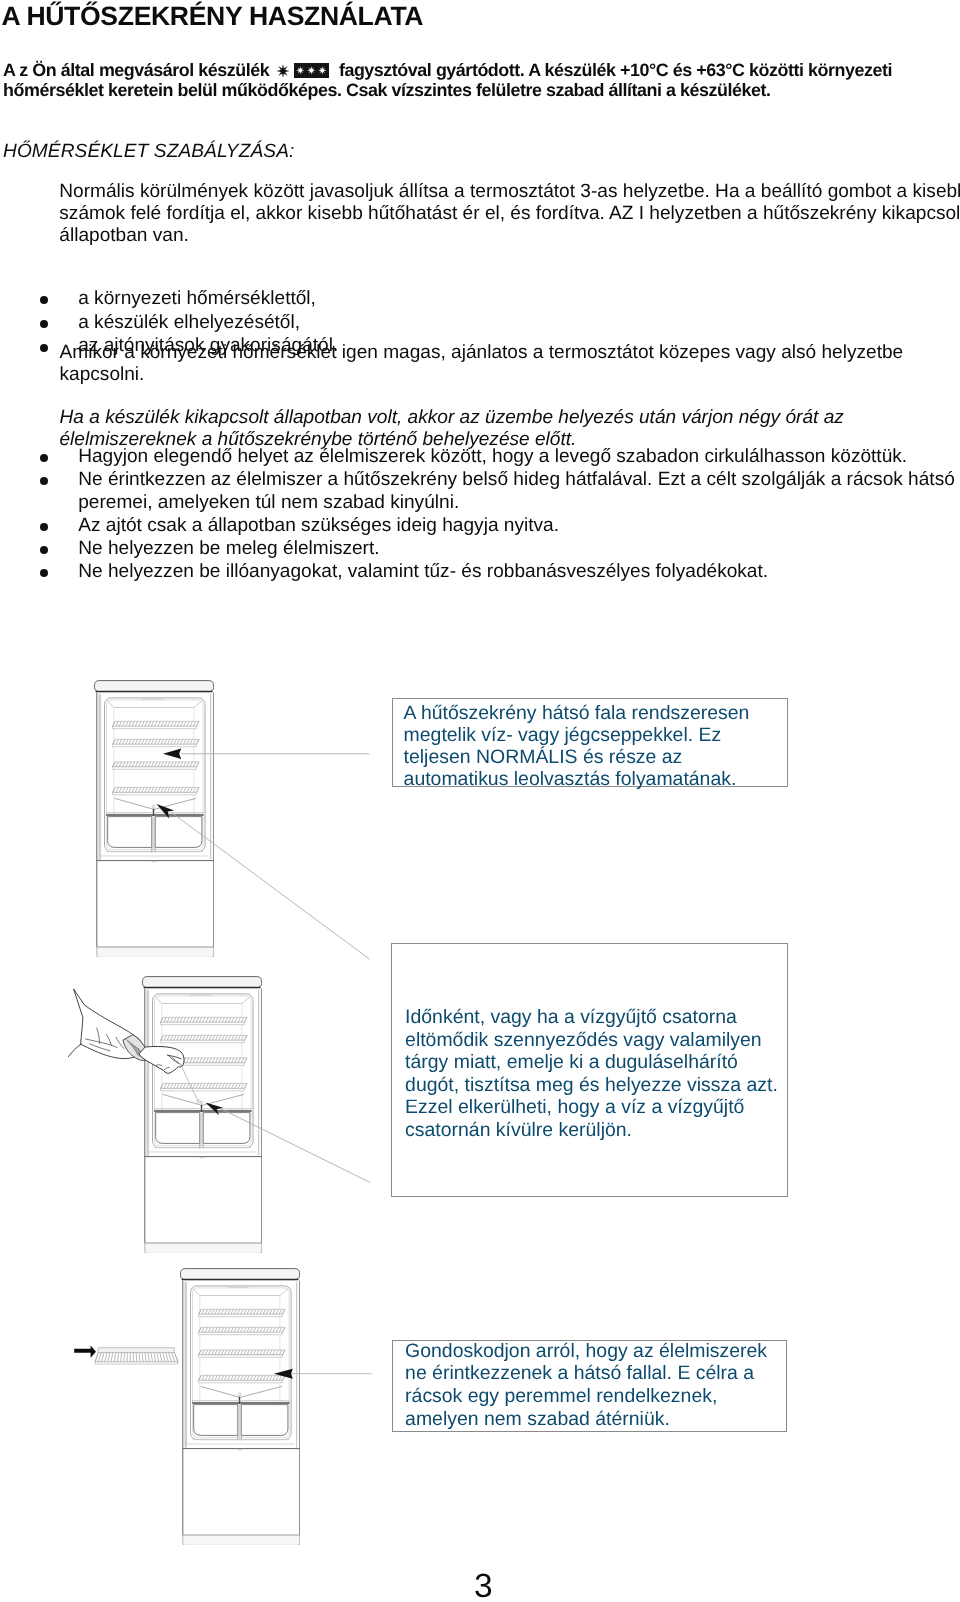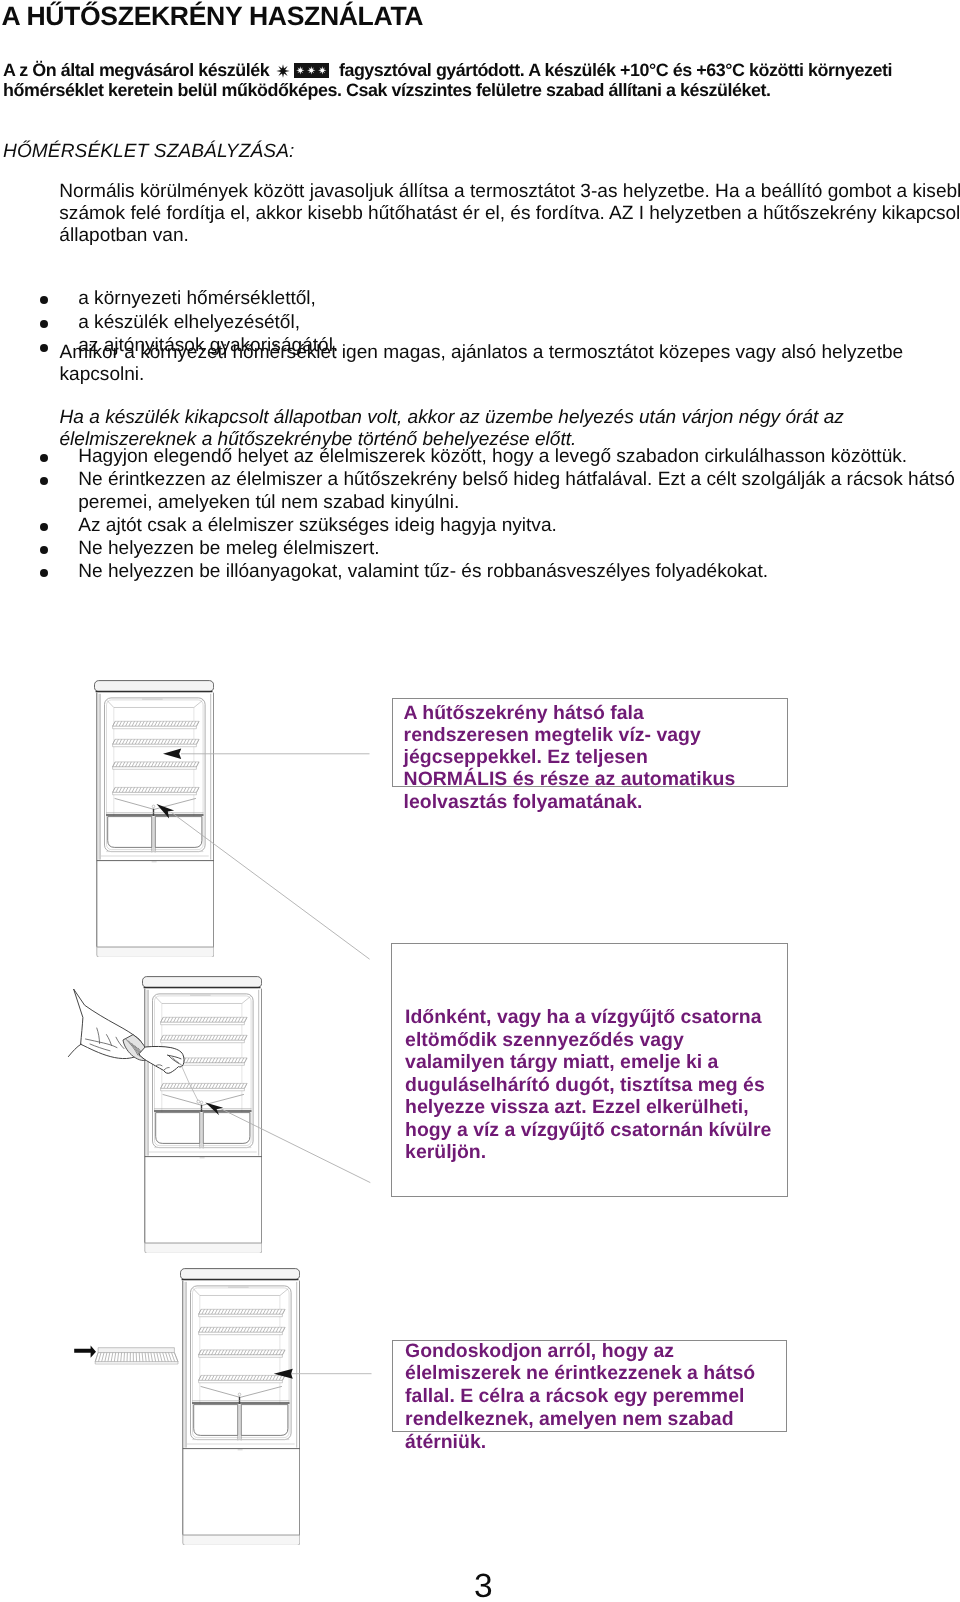--- a/index.html
+++ b/index.html
@@ -22,21 +22,21 @@
   #p1b{position:absolute;left:1.7px;top:248.5px;width:946px;}
   #bul1{position:absolute;left:36px;top:287px;width:910px;line-height:23.7px;}
   #p3{position:absolute;left:39.5px;top:341.6px;width:909px;}
   #p4{position:absolute;left:39.5px;top:407.2px;width:909px;font-style:italic;}
   #bul2{position:absolute;left:36px;top:445px;width:921px;line-height:23.0px;}
   ul.b{margin:0;padding:0;list-style:none;}
   ul.b li{position:relative;padding-left:42.2px;}
   ul.b li:before{content:"";position:absolute;left:4px;top:9.2px;width:8px;height:8px;border-radius:50%;background:#111;}
   .fig{position:absolute;}
   .callout{position:absolute;border:1px solid #8a8a8a;box-sizing:border-box;background:#fff;}
-  .callout .ct{position:absolute;font-size:19.45px;line-height:22.2px;color:#701a75;font-weight:bold;}
+  .callout .ct{position:absolute;font-size:19.45px;line-height:22.2px;color:#0c4a6e;}
   #pagenum{position:absolute;left:0;top:1570.5px;width:966.6px;text-align:center;font-size:33.5px;line-height:32px;}
   .lead{position:absolute;overflow:visible;pointer-events:none;}
 </style>
 </head>
 <body>
 
 <div class="page">
 <div id="title">A HŰTŐSZEKRÉNY HASZNÁLATA</div>
 <div id="intro"><span>A z Ön által megvásárol készülék </span><span class="snow"><svg viewBox="0 0 100 100" width="14" height="14">
           <path fill="#111" d="M50 2 L57 33 L83 15 L65 42 L98 50 L65 58 L83 85 L57 67 L50 98 L43 67 L17 85 L35 58 L2 50 L35 42 L17 15 L43 33 Z"></path>
@@ -55,21 +55,21 @@
         <li><span>a készülék elhelyezésétől,</span></li>
         <li><span>az ajtónyitások gyakoriságától.</span></li>
       </ul>
     </div>
 <div id="p3" class="body just">Amikor a környezeti hőmérséklet igen magas, ajánlatos a termosztátot közepes vagy alsó helyzetbe kapcsolni.</div>
 <div id="p4" class="body just">Ha a készülék kikapcsolt állapotban volt, akkor az üzembe helyezés után várjon négy órát az élelmiszereknek a hűtőszekrénybe történő behelyezése előtt.</div>
 <div id="bul2" class="body">
       <ul class="b">
         <li><span>Hagyjon elegendő helyet az élelmiszerek között, hogy a levegő szabadon cirkulálhasson közöttük.</span></li>
         <li><span>Ne érintkezzen az élelmiszer a hűtőszekrény belső hideg hátfalával. Ezt a célt szolgálják a rácsok hátsó peremei, amelyeken túl nem szabad kinyúlni.</span></li>
-        <li><span>Az ajtót csak a élelmiszer szükséges ideig hagyja nyitva.</span></li>
+        <li><span>Az ajtót csak a állapotban szükséges ideig hagyja nyitva.</span></li>
         <li><span>Ne helyezzen be meleg élelmiszert.</span></li>
         <li><span>Ne helyezzen be illóanyagokat, valamint tűz- és robbanásveszélyes folyadékokat.</span></li>
       </ul>
     </div>
 <div class="fig" style="left:93.5px;top:679.6px"><svg xmlns="http://www.w3.org/2000/svg" viewBox="0 0 120.3 277.4" width="120.3" height="277.4" shape-rendering="geometricPrecision">
         <rect x="0.5" y="0.6" width="119.1" height="11.0" rx="4.2" fill="#f4f4f4" stroke="#555555" stroke-width="0.9"></rect>
         <path d="M1.6 11.5 H118.5" stroke="#2e2e2e" stroke-width="1.7"></path>
         <path d="M2.8 12.6 V266.8" stroke="#555555" stroke-width="0.9" fill="none"></path>
         <path d="M119.8 12.6 V266.8" stroke="#555555" stroke-width="0.9" fill="none"></path>
         <path d="M5.1 13.8 V179.6" stroke="#a3a3a3" stroke-width="0.7" fill="none"></path>

